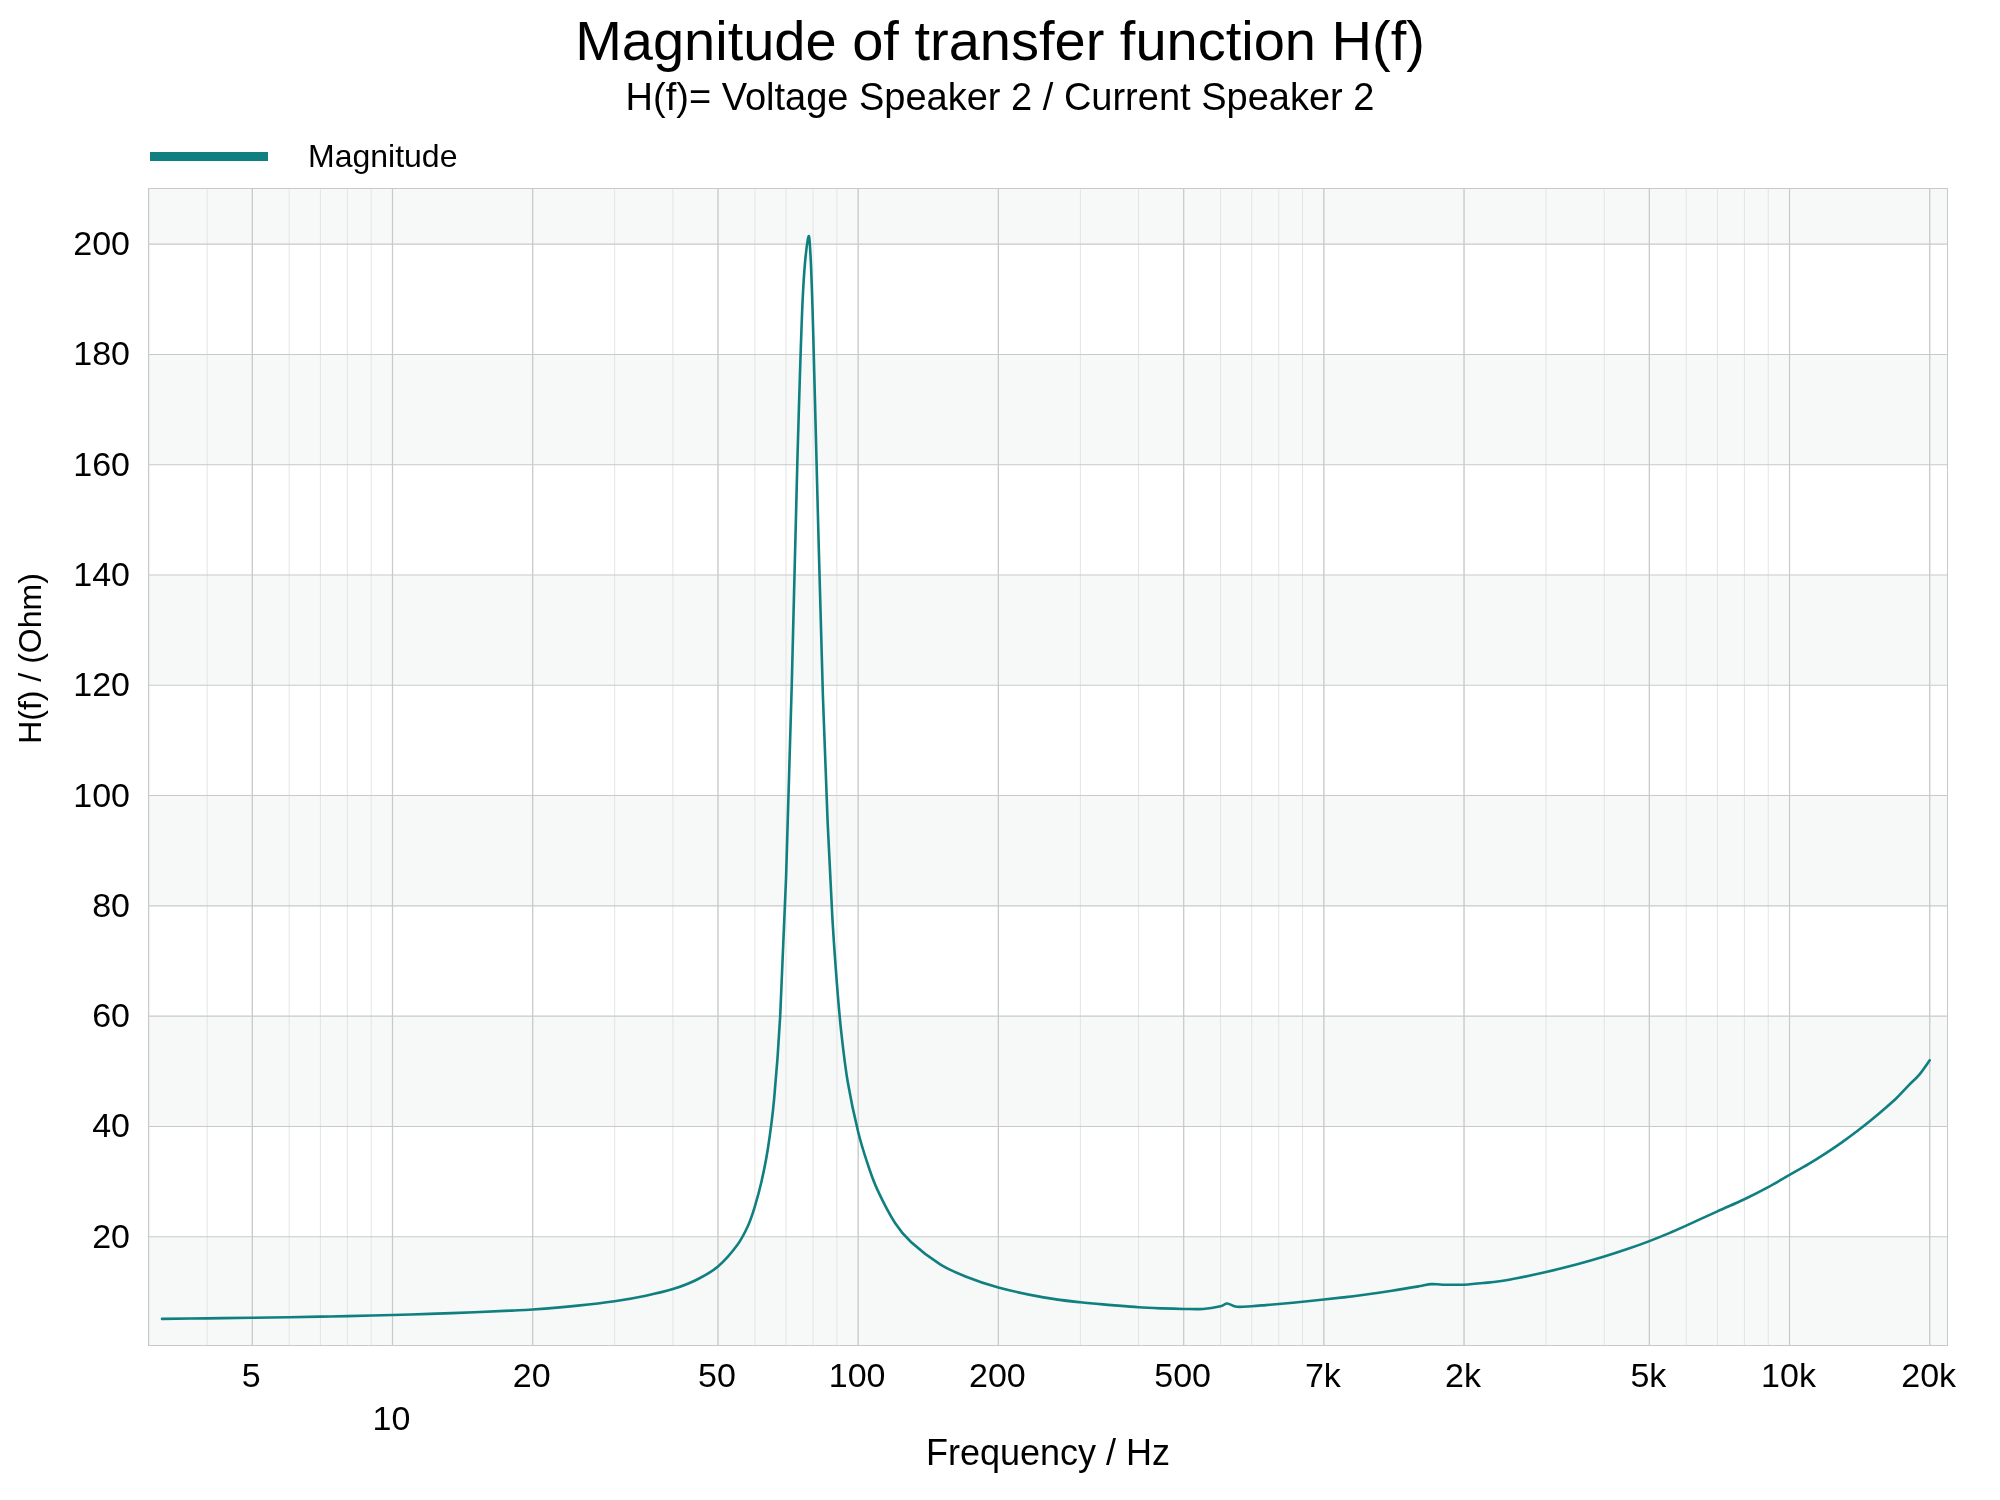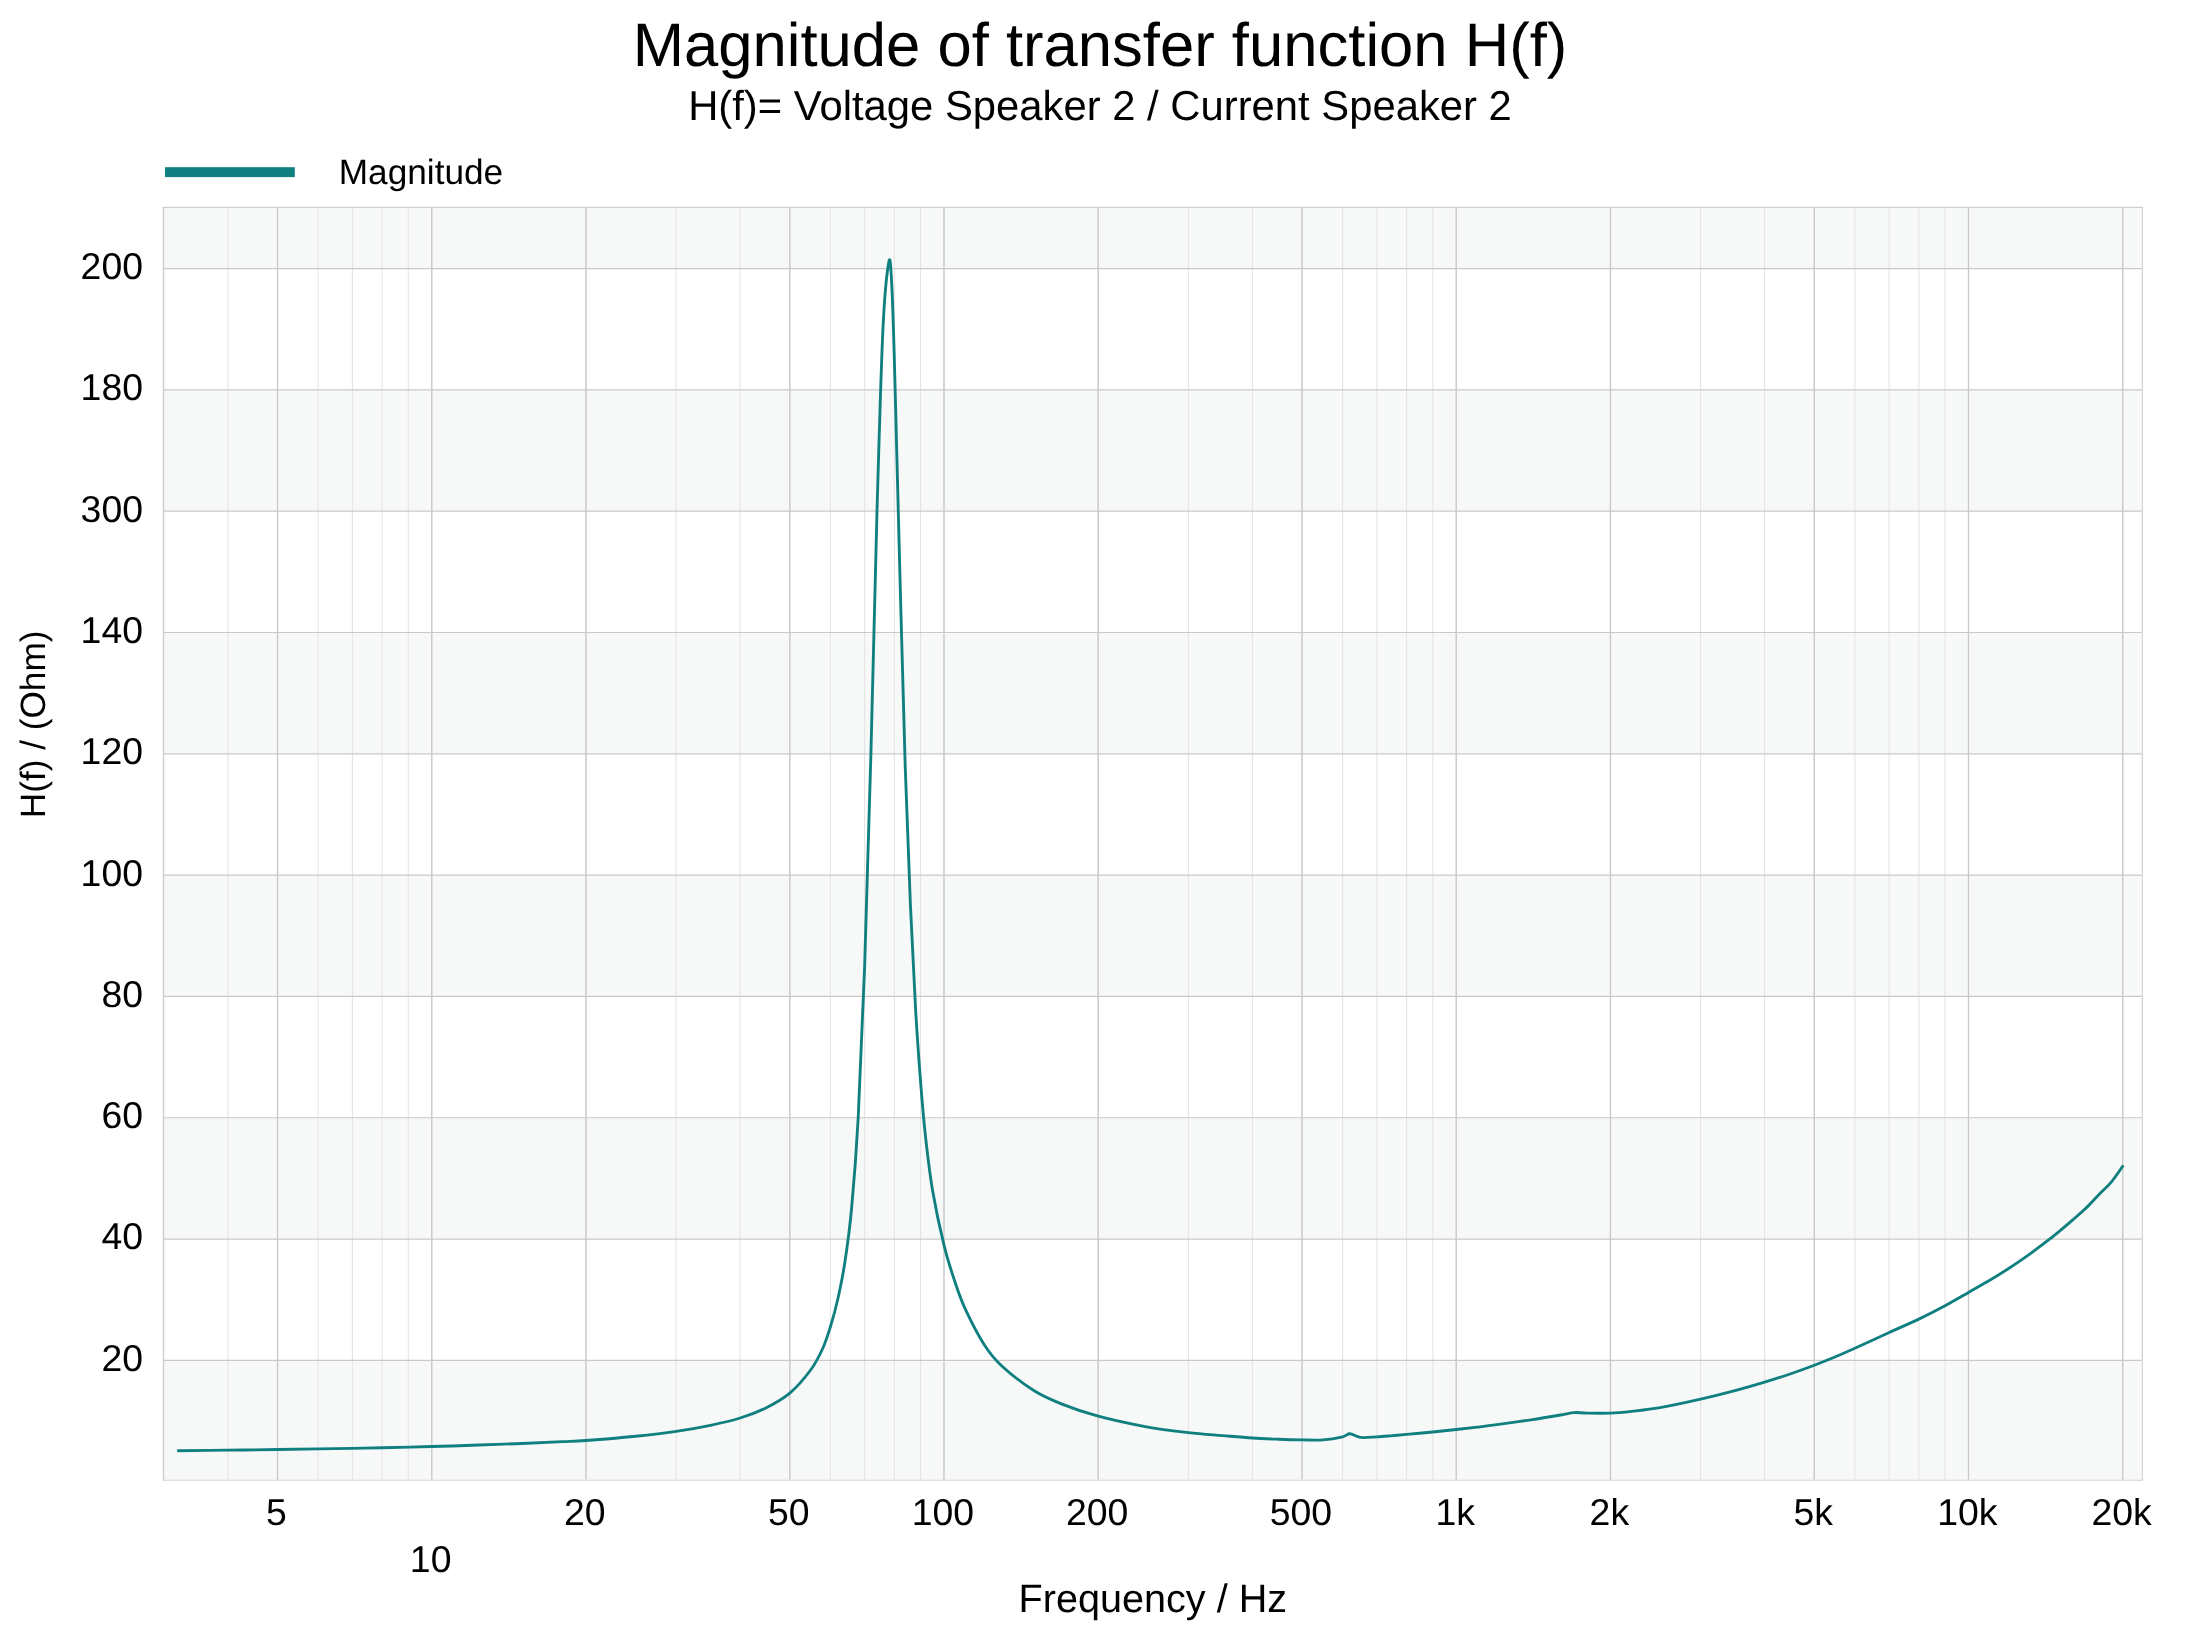--- a/index.html
+++ b/index.html
@@ -240,33 +240,33 @@
   </div>
 
   <div id="ytick-labels">
       <div class="ytick-label" style="top: 1047.71px;">20</div>
       <div class="ytick-label" style="top: 937.429px;">40</div>
       <div class="ytick-label" style="top: 827.143px;">60</div>
       <div class="ytick-label" style="top: 716.857px;">80</div>
       <div class="ytick-label" style="top: 606.571px;">100</div>
       <div class="ytick-label" style="top: 496.286px;">120</div>
       <div class="ytick-label" style="top: 386px;">140</div>
-      <div class="ytick-label" style="top: 275.714px;">300</div>
+      <div class="ytick-label" style="top: 275.714px;">160</div>
       <div class="ytick-label" style="top: 165.429px;">180</div>
       <div class="ytick-label" style="top: 55.1429px;">200</div>
     </div>
   <div id="xtick-labels">
       <div class="xtick-label" style="left: 103.311px;">5</div>
       <div class="xtick-label" style="left: 243.495px; margin-top: 43px;">10</div>
       <div class="xtick-label" style="left: 383.679px;">20</div>
       <div class="xtick-label" style="left: 568.993px;">50</div>
       <div class="xtick-label" style="left: 709.177px;">100</div>
       <div class="xtick-label" style="left: 849.361px;">200</div>
       <div class="xtick-label" style="left: 1034.67px;">500</div>
-      <div class="xtick-label" style="left: 1174.86px;">1k</div>
+      <div class="xtick-label" style="left: 1174.86px;">7k</div>
       <div class="xtick-label" style="left: 1315.04px; text-align: center;">2k</div>
       <div class="xtick-label" style="left: 1500.36px;">5k</div>
       <div class="xtick-label" style="left: 1640.54px;">10k</div>
       <div class="xtick-label" style="left: 1780.72px;">20k</div>
     </div>
 
   <div id="xaxis-title">Frequency / Hz</div>
   <div id="yaxis-title">H(f) / (Ohm)</div>
 
 </div>

